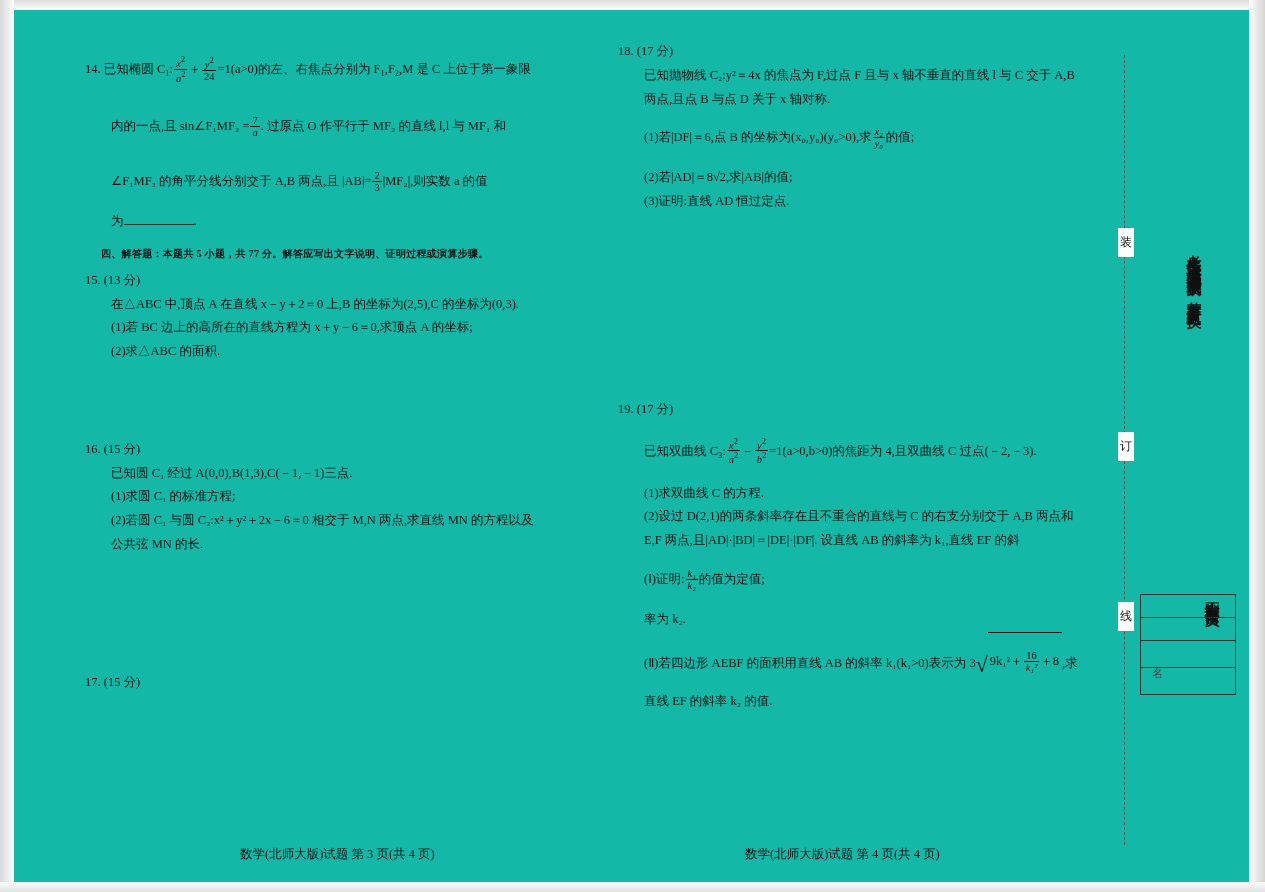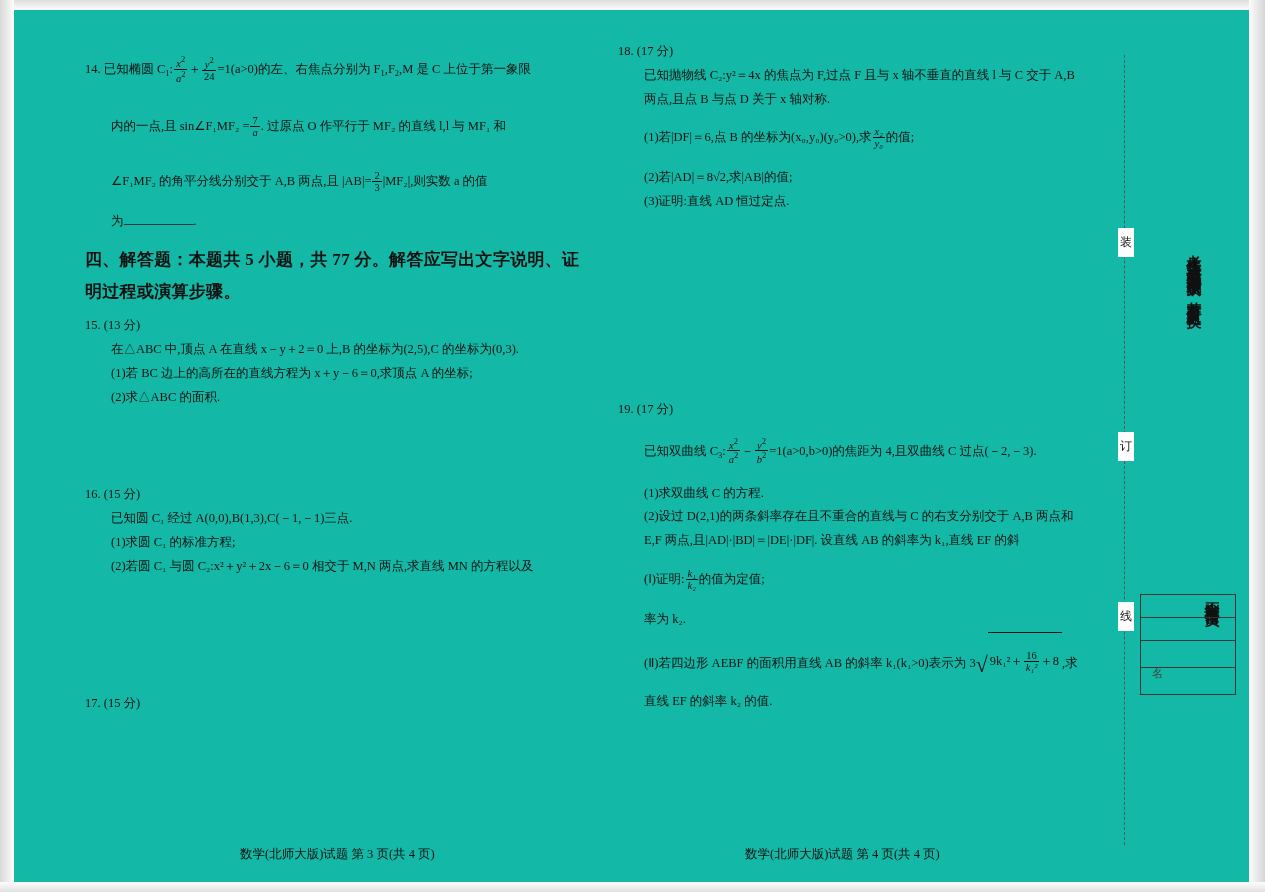--- a/index.html
+++ b/index.html
@@ -39,22 +39,22 @@
     font-family: "Liberation Serif", serif;
     font-size: 12.5px;
   }
   .qbody {
     padding-left: 26px;
   }
   .line { white-space: nowrap; }
   .ital { font-style: italic; }
   .section-head {
     font-weight: bold;
-    font-size: 17px;
-    margin: 10px 0 6px 0;
+    font-size: 10px;
+    margin: 10px 0 6px 16px;
     letter-spacing: .3px;
   }
   .blank-under {
     border-bottom: 1px solid #333;
     display: inline-block;
     width: 70px;
     height: 12px;
   }
   
   .frac {
@@ -235,20 +235,21 @@
 
     <div class="q">
       <div class="line">
         <span class="qnum">16.</span>
         <span>(15 分)</span>
       </div>
       <div class="qbody">
         <div class="line">已知圆 C₁ 经过 A(0,0),B(1,3),C(－1,－1)三点.</div>
         <div class="line">(1)求圆 C₁ 的标准方程;</div>
         <div class="line">(2)若圆 C₁ 与圆 C₂:x²＋y²＋2x－6＝0 相交于 M,N 两点,求直线 MN 的方程以及</div>
+        <div class="line">公共弦 MN 的长.</div>
       </div>
     </div>
 
     <div class="spacer-lg"></div>
     <div class="spacer-md"></div>
 
     <div class="q">
       <div class="line">
         <span class="qnum">17.</span>
         <span>(15 分)</span>

